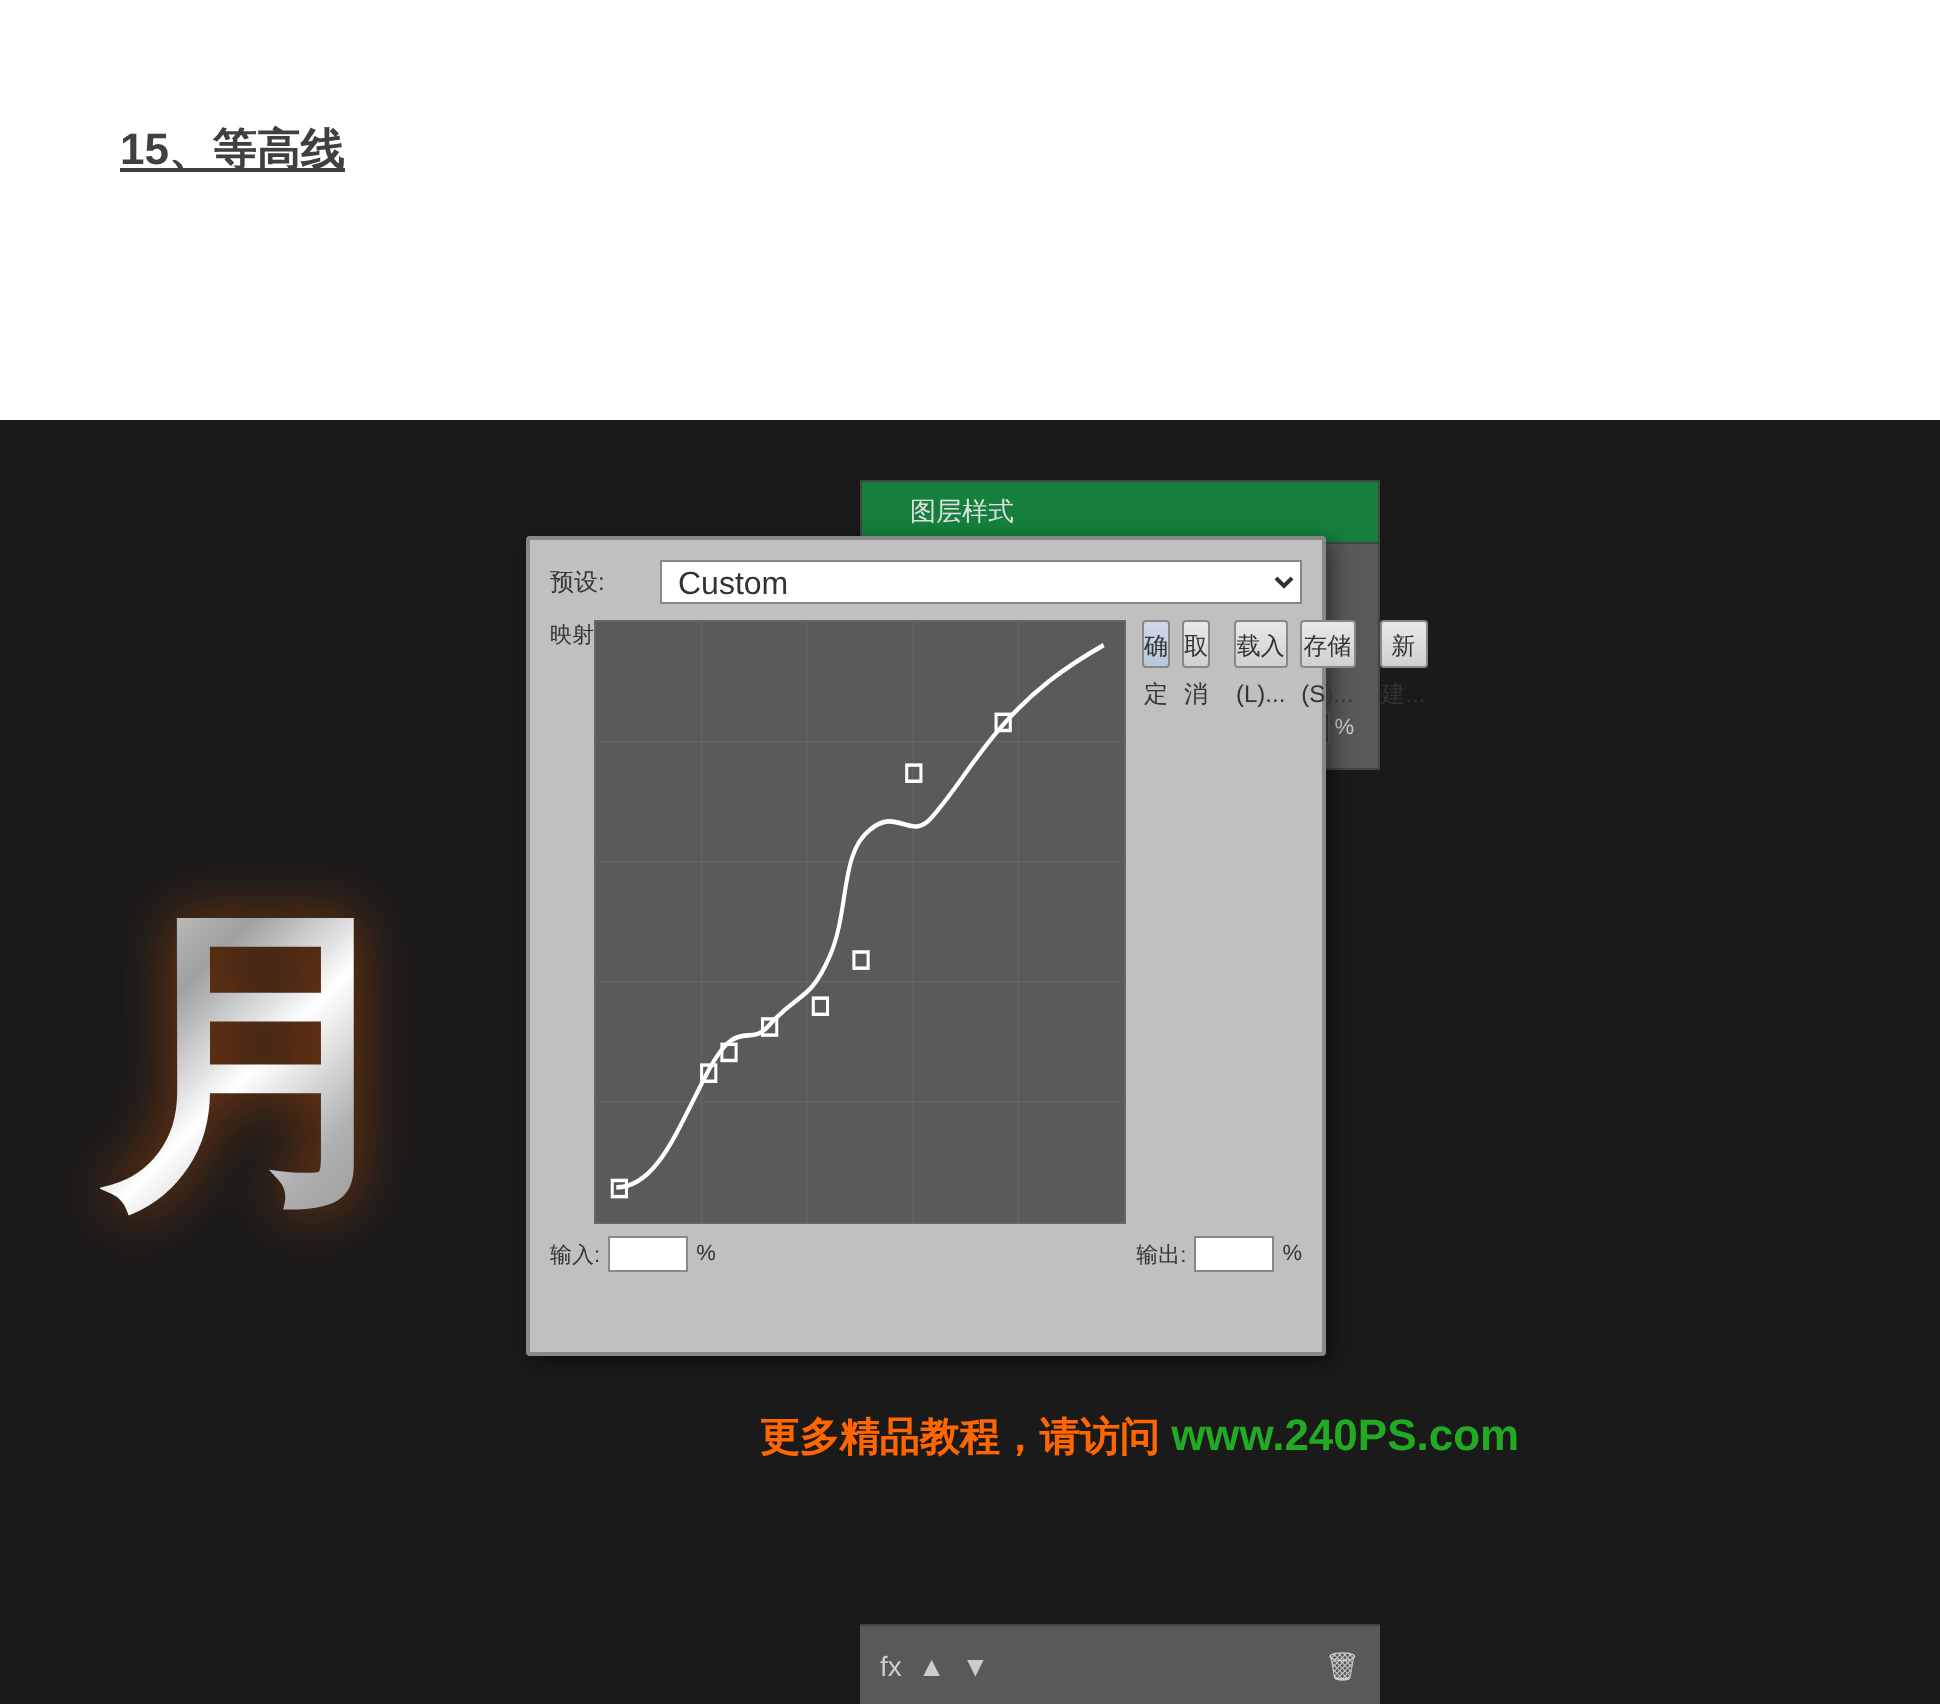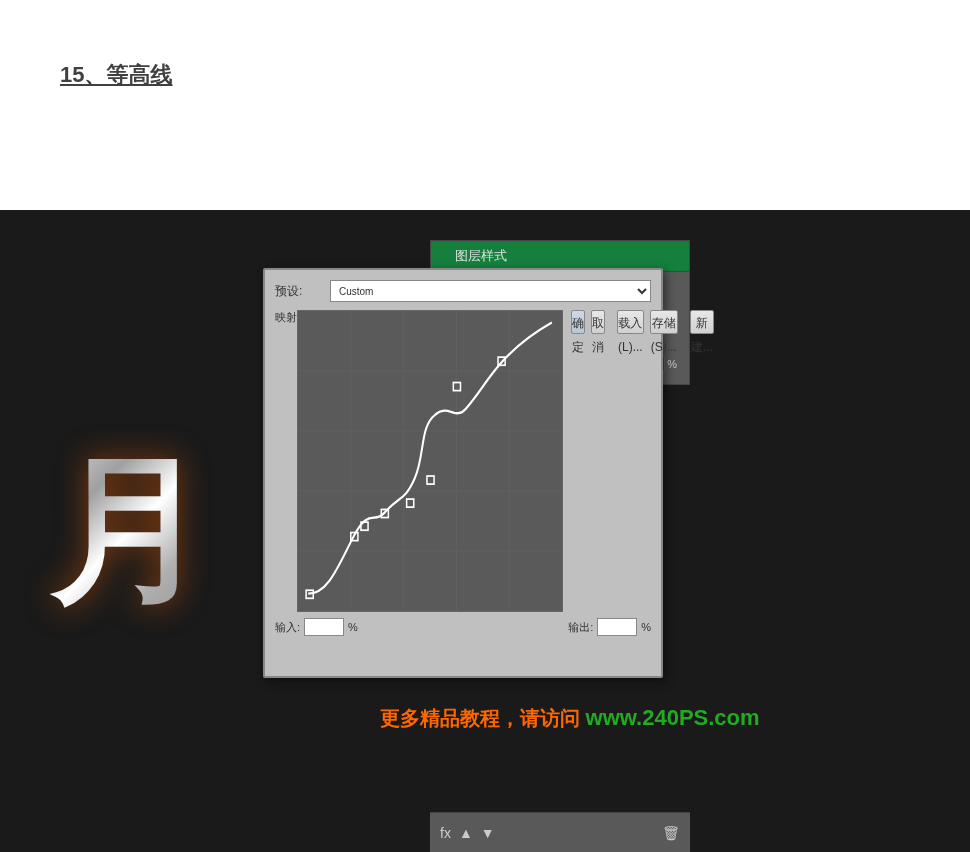--- a/index.html
+++ b/index.html
@@ -276,21 +276,21 @@
       font-size: 12px;
       color: #333;
       width: 35px;
     }
 
     .preset-select {
       flex: 1;
       height: 22px;
       background: white;
       border: 1px solid #888;
-      font-size: 10px;
+      font-size: 16px;
       color: #333;
       padding: 2px 4px;
     }
 
     .dialog-main-row {
       display: flex;
       flex: 1;
       gap: 8px;
     }
 

